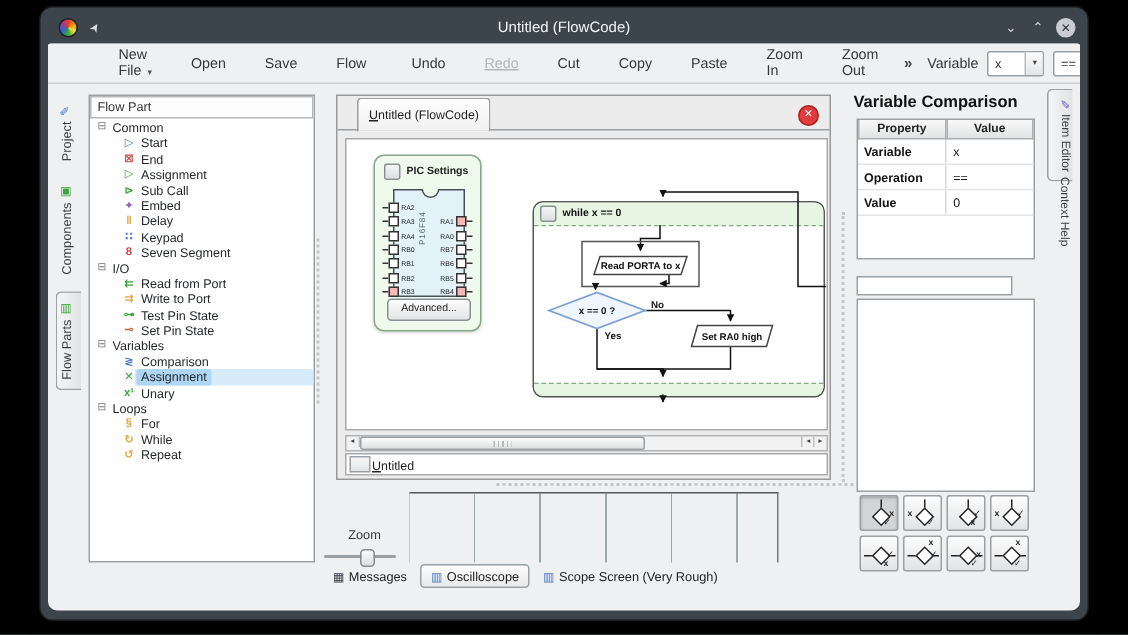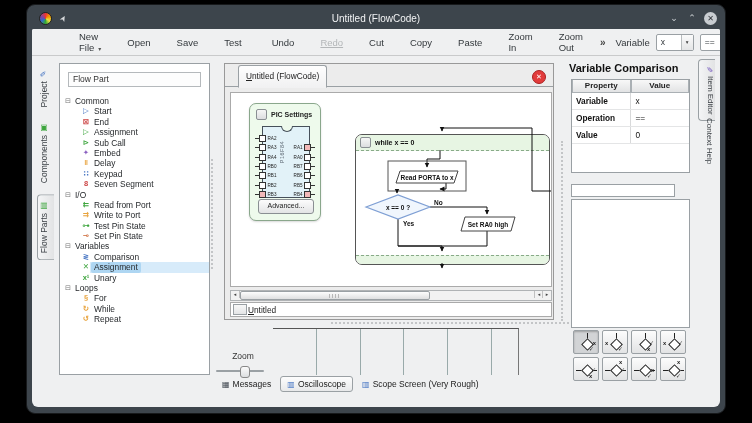--- a/index.html
+++ b/index.html
@@ -36,21 +36,21 @@
     font-size:5.5px;color:#444;display:flex;align-items:center;justify-content:center;}
   
   .ltabs{position:absolute;left:0;top:30px;width:27px;}
   .ltab{writing-mode:vertical-rl;transform:rotate(180deg);font-size:8.5px;color:#3a3f44;
     margin:4px auto;display:block;text-align:center;padding:6px 1px;width:14px;}
   .ltab .ic{font-size:8px;display:inline-block;transform:rotate(90deg);margin-top:3px;}
   .ltab.sel{background:linear-gradient(90deg,#e2e3e4,#f4f5f6);border:1px solid #9aa0a4;border-left:none;
     border-radius:0 4px 4px 0;}
   
   .treepanel{position:absolute;left:27px;top:34px;width:149px;height:310px;background:#fff;border:1px solid #9aa0a4;}
-  .tree-h{margin:8px;height:13px;border:1px solid #b5b9bc;font-size:8.5px;color:#333;line-height:13px;padding-left:4px;background:#fdfdfd;}
+  .tree-h{margin:0;height:13px;border:1px solid #b5b9bc;font-size:8.5px;color:#333;line-height:13px;padding-left:4px;background:#fdfdfd;}
   .tree{padding-top:1px;}
   .trow{height:10.4px;line-height:10.4px;font-size:8.4px;color:#26292c;white-space:nowrap;position:relative;}
   .trow .exp{position:absolute;left:5px;top:0;font-size:7px;color:#777;}
   .trow .glabel{position:absolute;left:15px;top:0;}
   .trow .cic{position:absolute;left:21px;top:0;font-size:7.5px;width:10px;text-align:center;font-weight:bold;}
   .trow .clabel{position:absolute;left:34px;top:0;}
   .trow.sel .clabel{background:#aed6f2;padding:0 3px;margin-left:-3px;border-radius:2px;}
   .trow.sel{background:linear-gradient(90deg,transparent 30px,#d7ebfa 30px);}
   
   .grip-v{position:absolute;width:2px;border-left:2px dotted #c3c5c7;}
@@ -163,21 +163,21 @@
       <span class="wclose">✕</span>
     </span>
   </div>
 
   <div class="content">
 
     <div class="toolbar">
       <span class="tbtn first"><span>New File</span><span class="dd">▾</span></span>
       <span class="tbtn">Open</span>
       <span class="tbtn">Save</span>
-      <span class="tbtn">Test</span>
+      <span class="tbtn">Flow</span>
       <span class="tsep"></span>
       <span class="tbtn">Undo</span>
       <span class="tbtn disabled">Redo</span>
       <span class="tbtn">Cut</span>
       <span class="tbtn">Copy</span>
       <span class="tbtn">Paste</span>
       <span class="tbtn">Zoom In</span>
       <span class="tbtn">Zoom Out</span>
       <span class="tsep"></span>
       <span class="tb-right">

